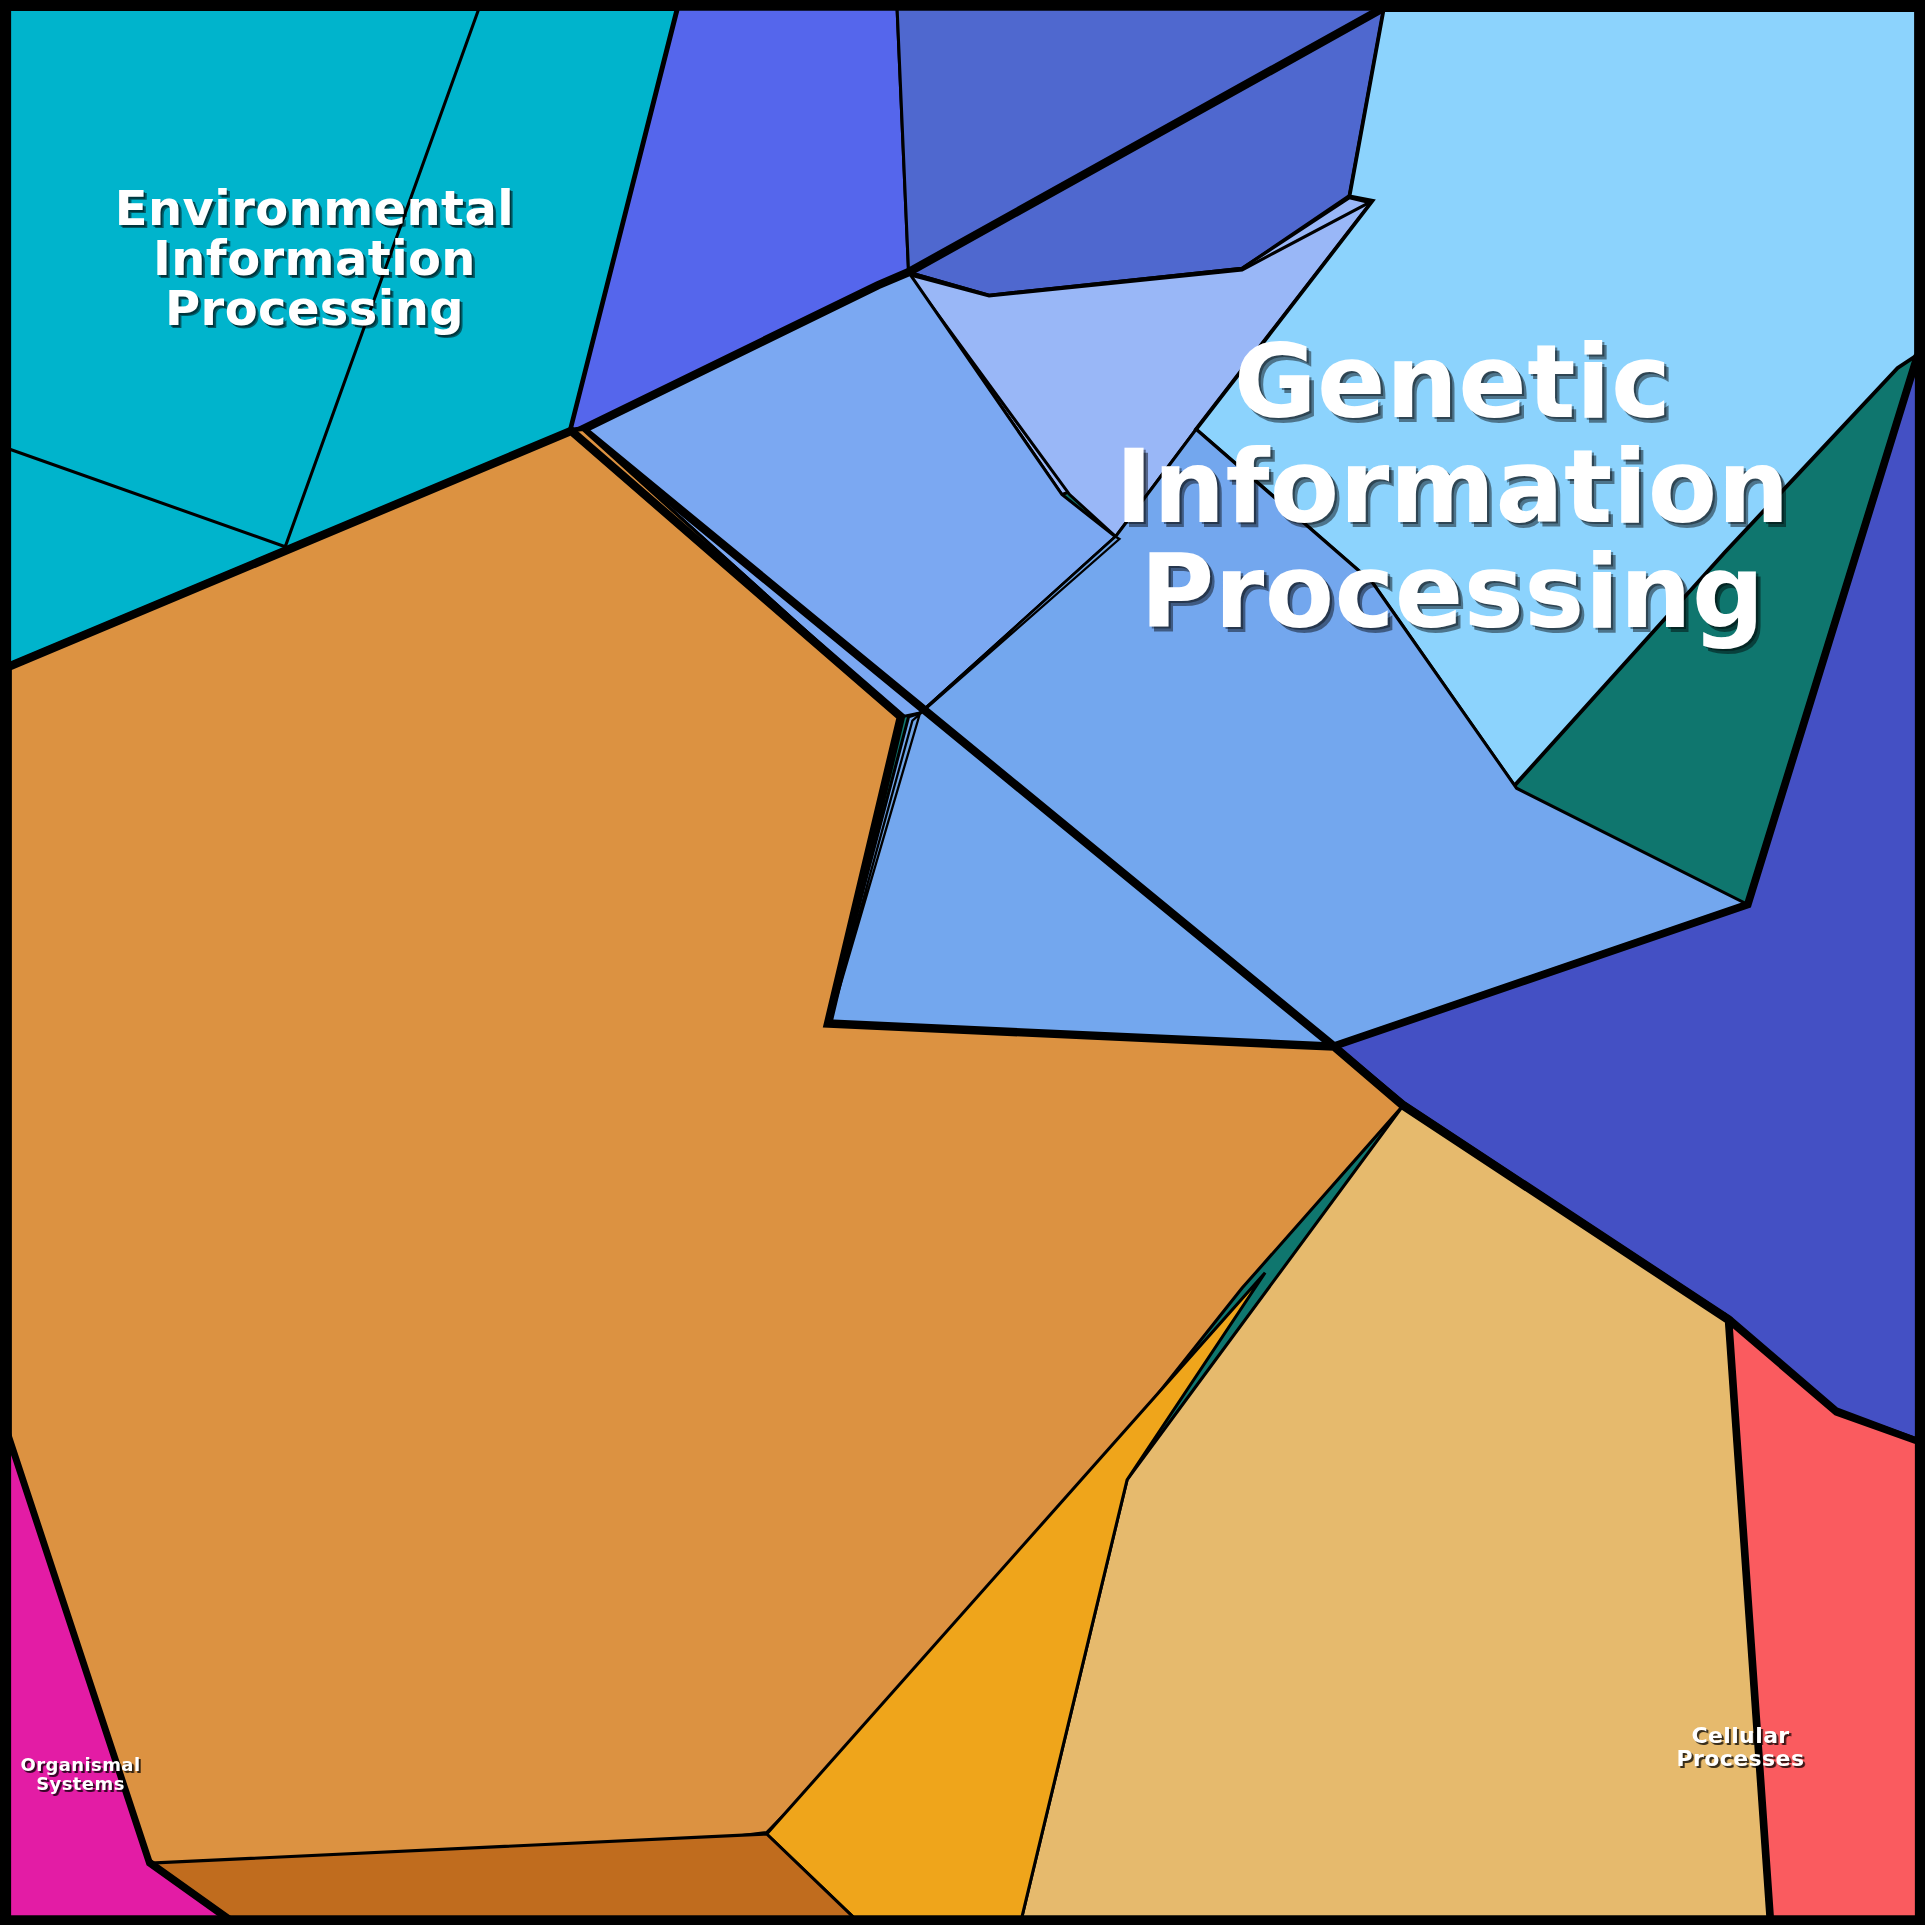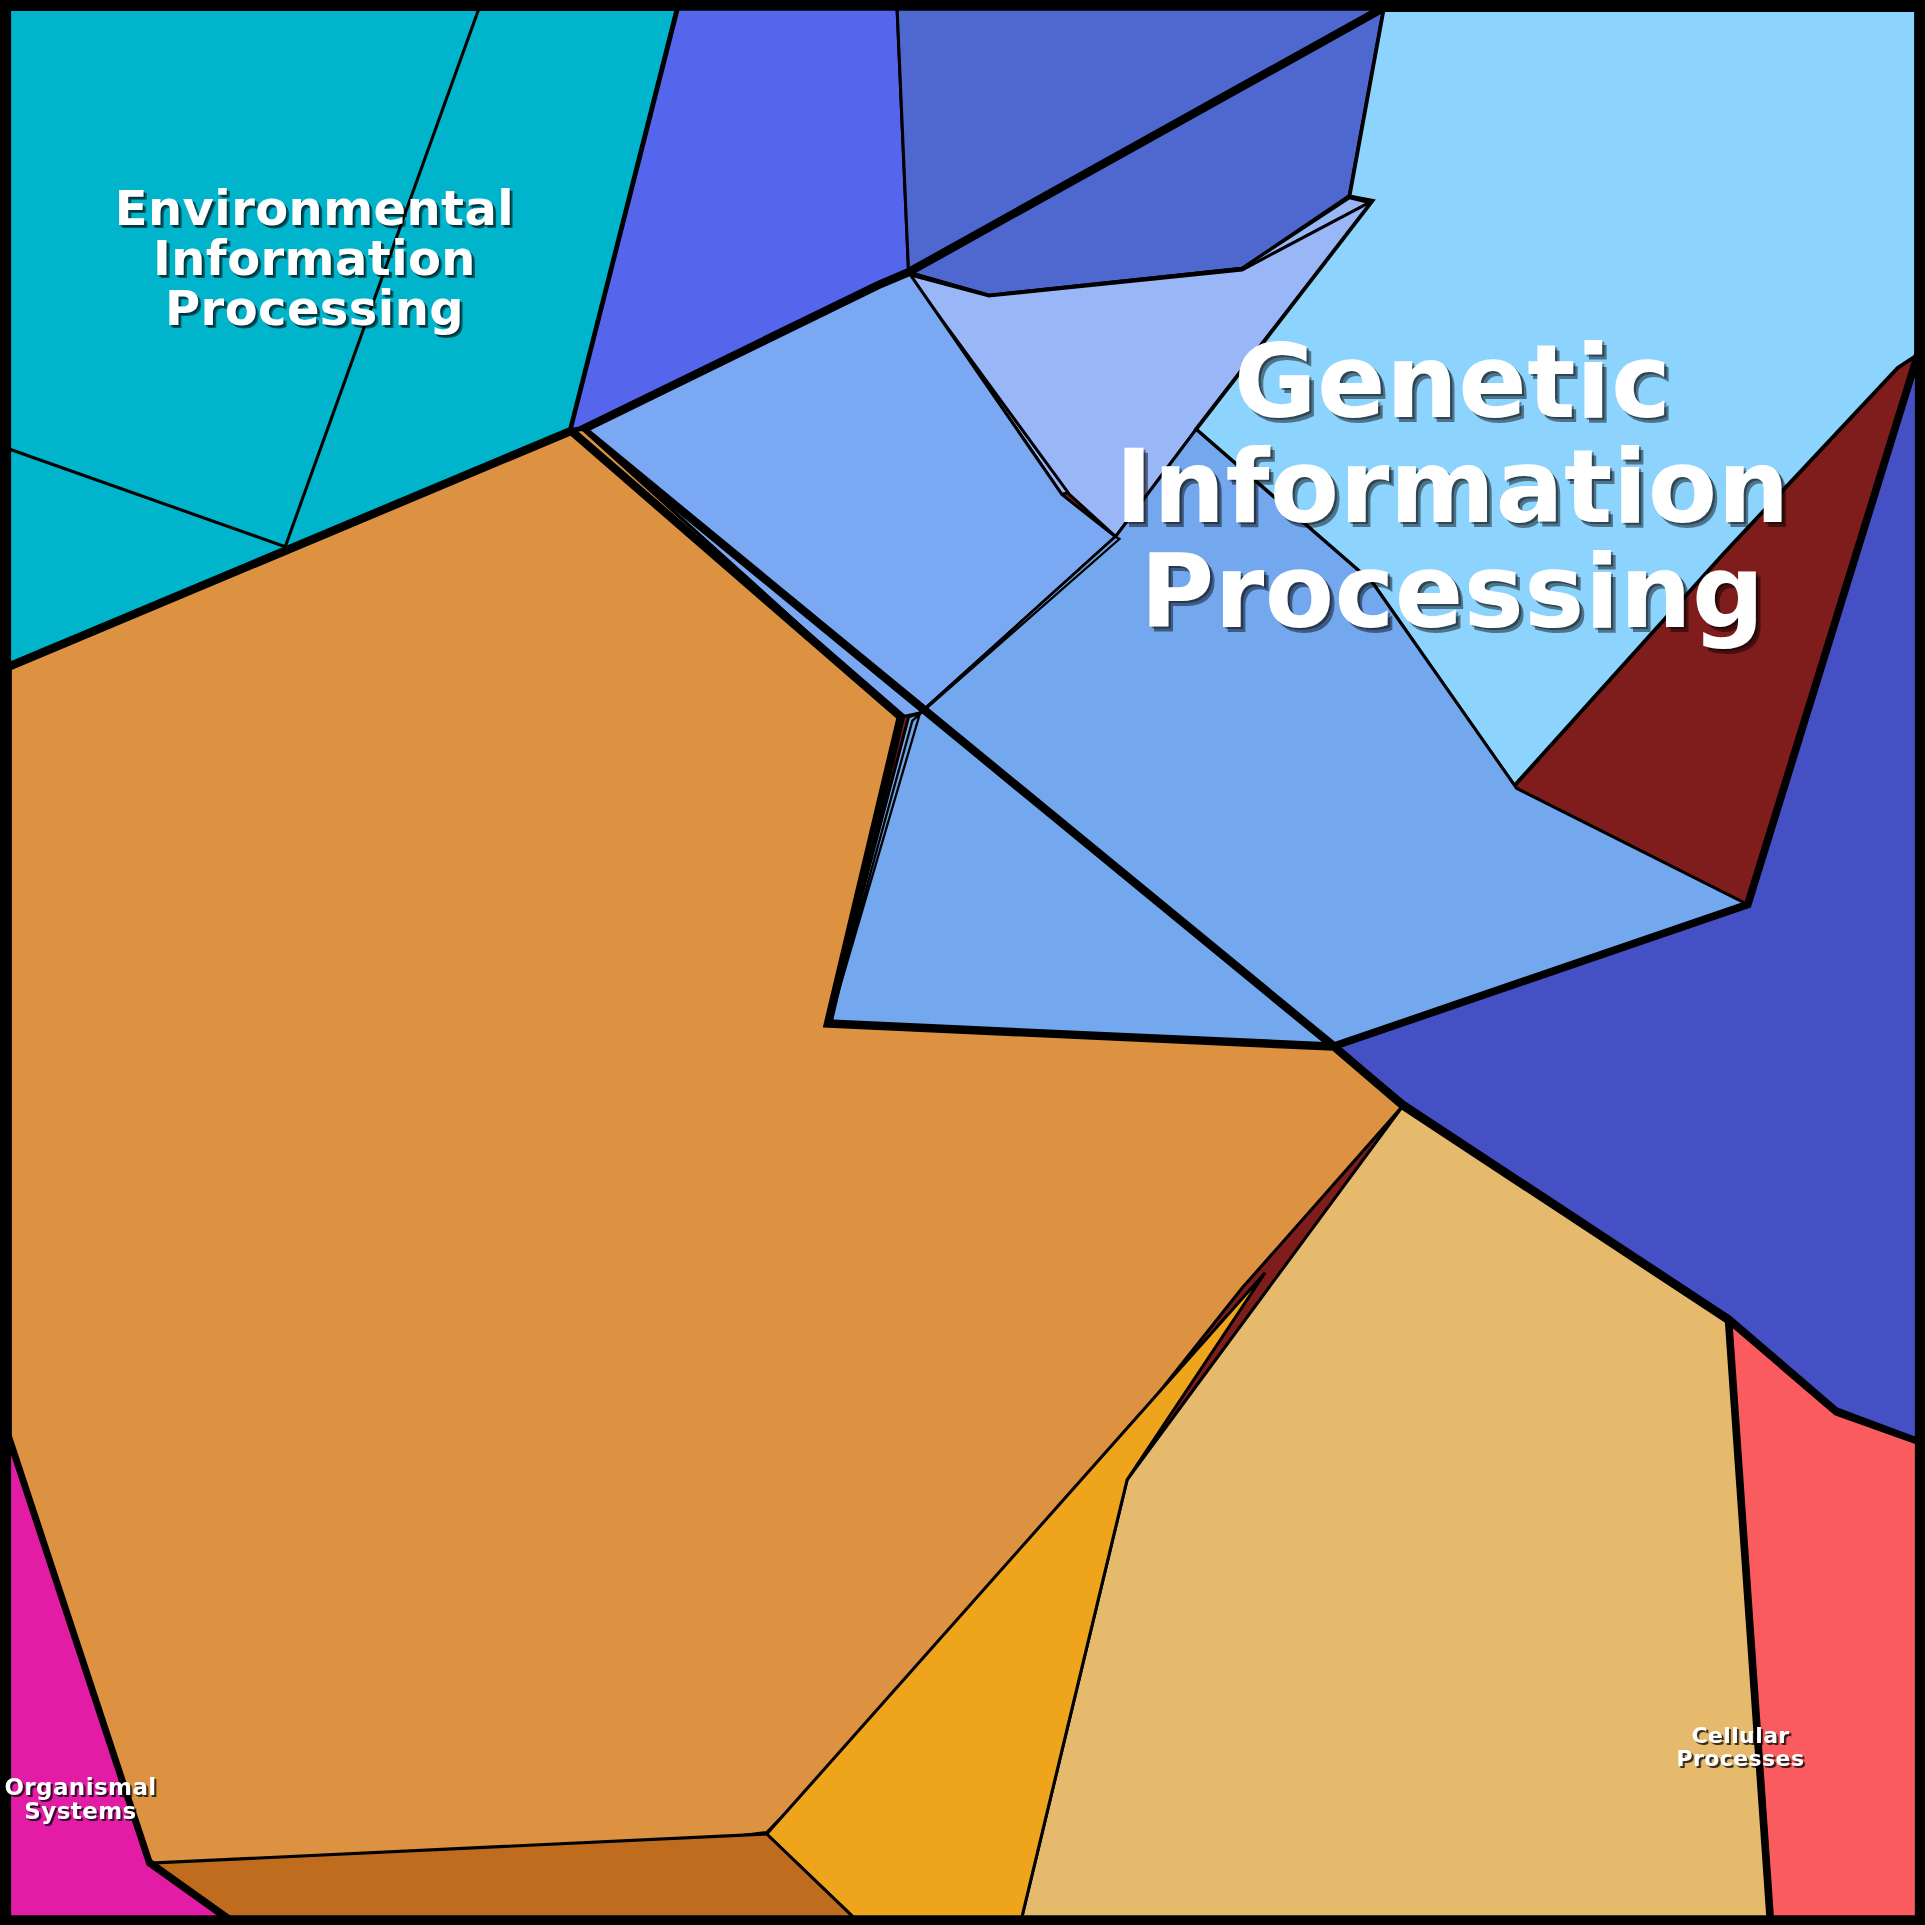--- a/index.html
+++ b/index.html
@@ -4,21 +4,21 @@
 <style>
   html, body {
     margin: 0;
     padding: 0;
     background: #000000;
   }
   #stage {
     position: relative;
     width: 1926px;
     height: 1926px;
-    background: #7f1d1d;
+    background: #0f766e;
     overflow: hidden;
     font-family: "DejaVu Sans", "Liberation Sans", sans-serif;
   }
   #voronoi {
     position: absolute;
     inset: 0;
     width: 1926px;
     height: 1926px;
     display: block;
   }
@@ -47,22 +47,21 @@
     text-shadow: 4.6px 4.6px 0 rgba(0,0,0,0.45), 2.3px 2.3px 0 rgba(0,0,0,0.4);
   }
   .lbl-met {
     left: 115px; top: 1257px; width: 1150px;
     font-size: 150px;
     text-align: left;
     text-shadow: 6.1px 6.1px 0 rgba(0,0,0,0.4), 3.1px 3.1px 0 rgba(0,0,0,0.35);
   }
   .lbl-org {
     left: 0px;  top: 1756px; width: 161px;
-    font-size: 23px;
-    margin-top: 20px;
+    font-size: 18px;
   }
   .lbl-cel {
     left: 1656px; top: 1725px; width: 169px;
     font-size: 22px;
   }
 </style>
 </head>
 <body>
 
 <div id="stage">

